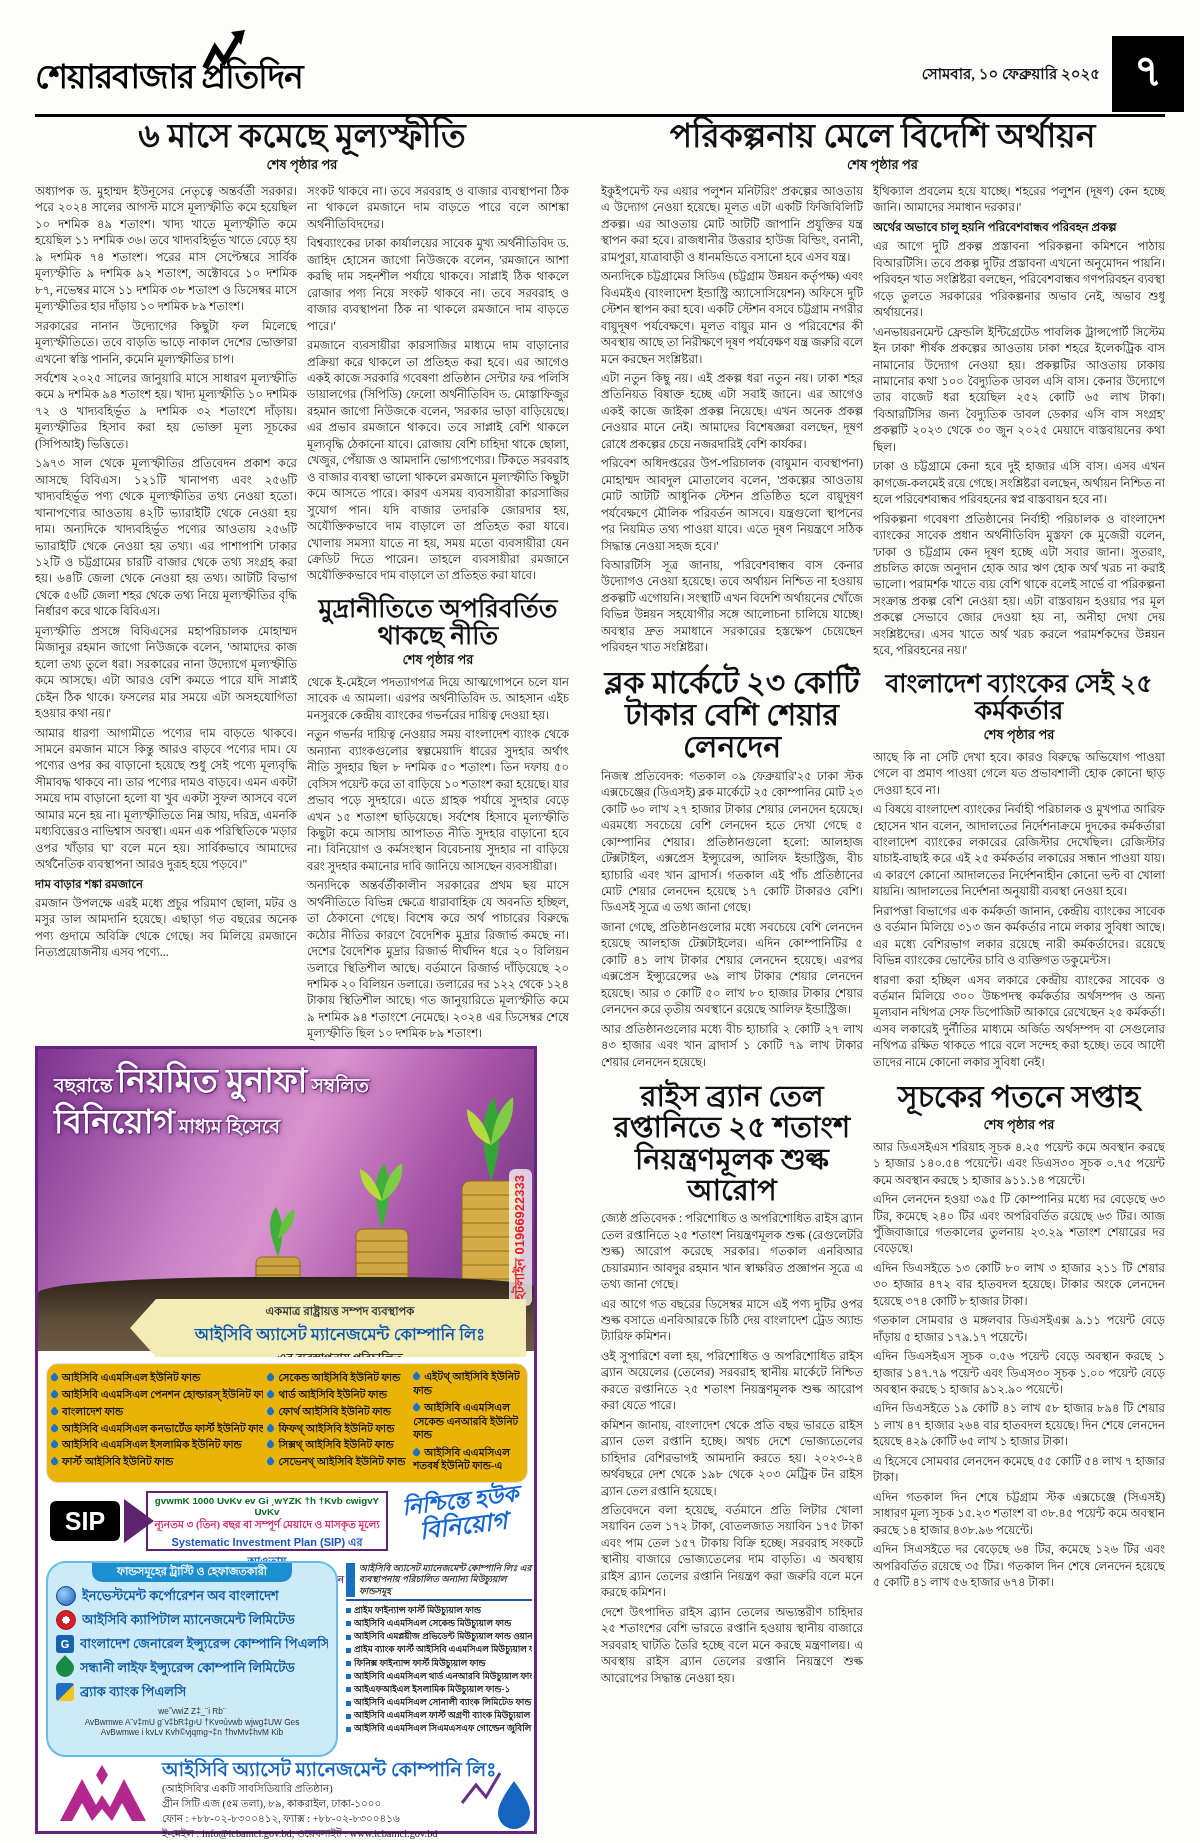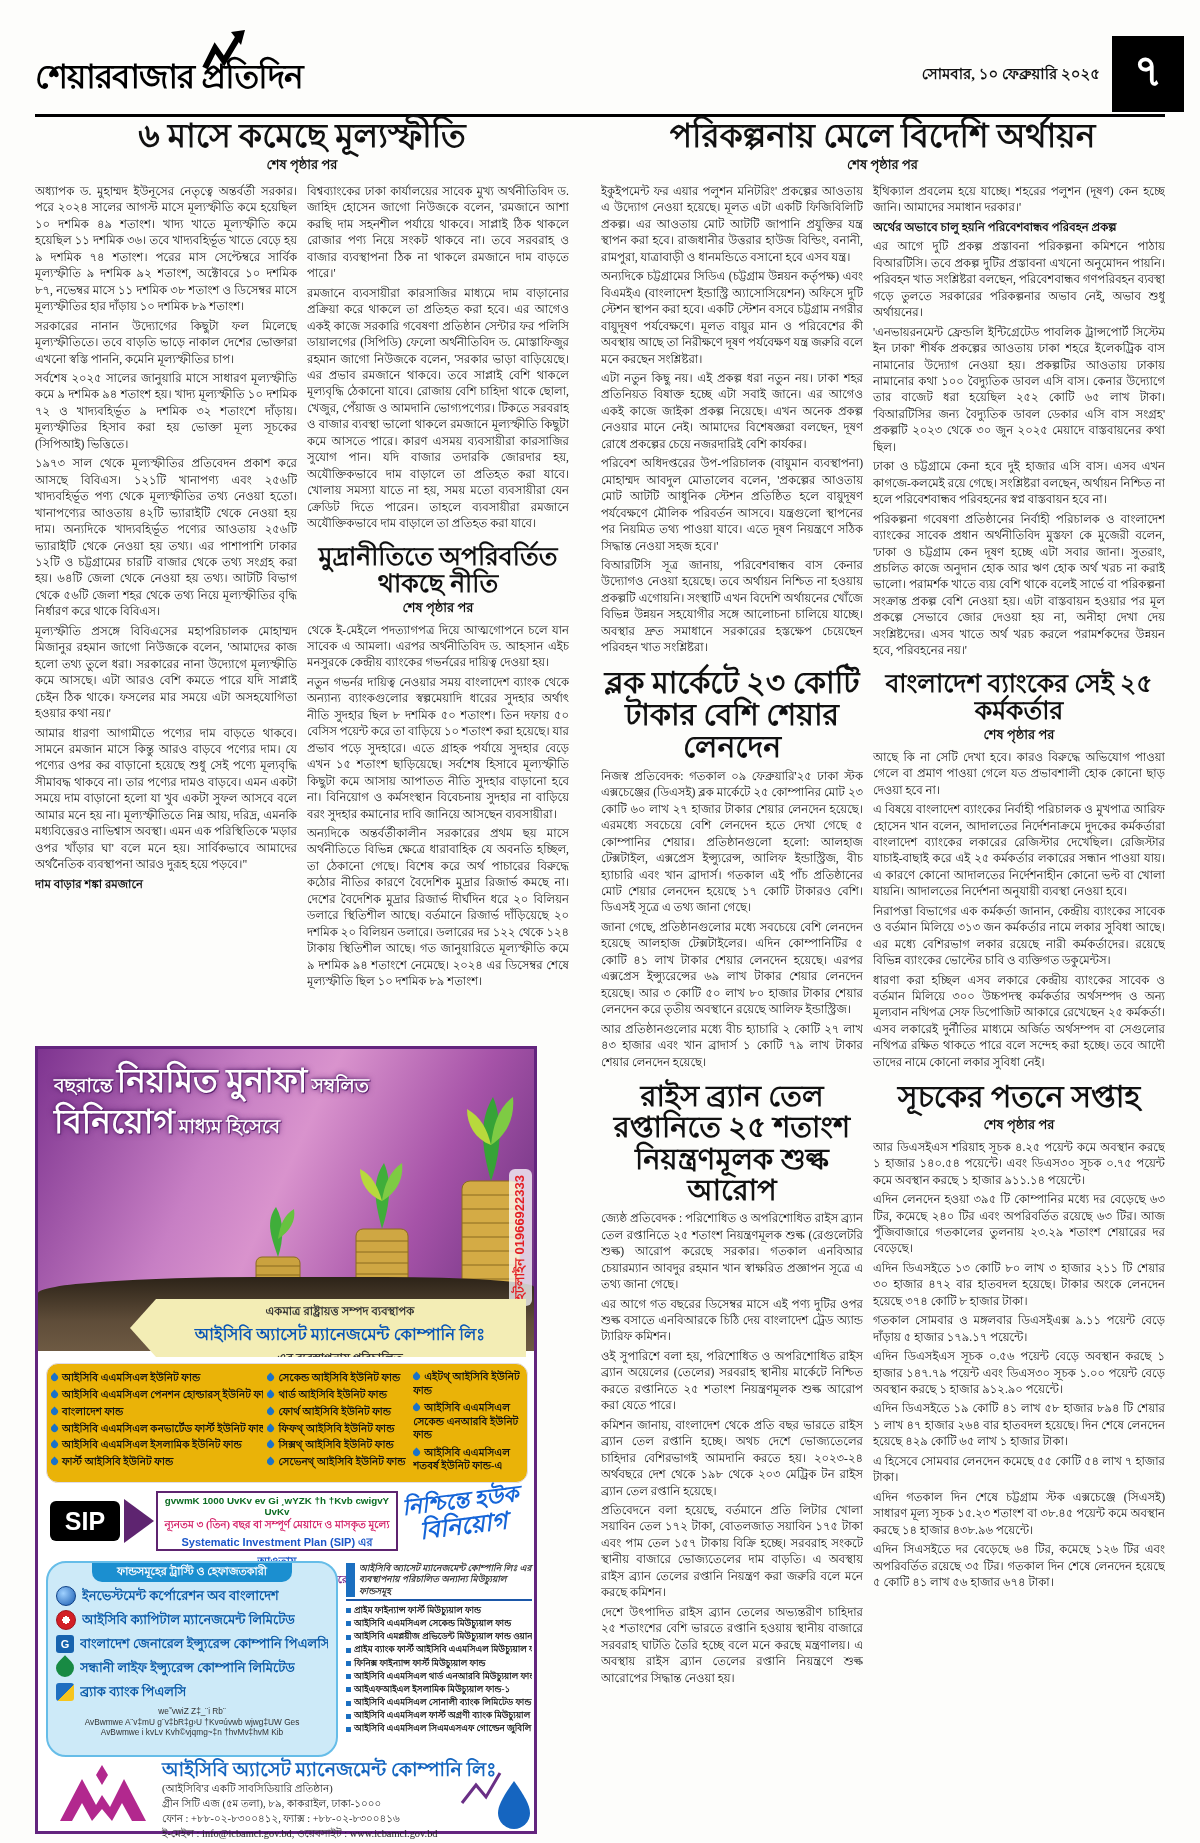--- a/index.html
+++ b/index.html
@@ -50,21 +50,21 @@
   .fcol li{font-size:10.4px;font-weight:700;line-height:1.62;white-space:nowrap;overflow:hidden;}
   .fcol.c1{width:45%;} .fcol.c2{width:31%;} .fcol.c3{width:24%;} .fcol.c3 li{white-space:normal;line-height:1.3;margin-bottom:4px;}
   .drop{display:inline-block;width:7px;height:7px;background:#1a72c8;border-radius:0 50% 50% 50%;
         transform:rotate(45deg);margin-right:4px;}
   .sip-row{position:absolute;left:0;top:440px;width:496px;height:66px;}
   .sip-badge{position:absolute;left:12px;top:12px;width:70px;height:40px;background:#000;color:#fff;border-radius:6px;
              display:flex;align-items:center;justify-content:center;font-size:25px;font-weight:800;
              font-family:"Liberation Sans",sans-serif;z-index:2;}
   .sip-arrow{position:absolute;left:86px;top:10px;width:0;height:0;border-top:22px solid transparent;
              border-bottom:22px solid transparent;border-left:30px solid #5e2470;z-index:1;}
-  .sip-box{position:absolute;left:118px;top:2px;width:242px;height:60px;border:2px solid #5e2470;
+  .sip-box{position:absolute;left:108px;top:2px;width:242px;height:60px;border:2px solid #5e2470;
            padding:2px 6px;box-sizing:border-box;text-align:center;}
   .sip-box .s1{font-size:9.8px;font-weight:700;color:#0b6b22;font-family:"Liberation Sans",sans-serif;}
   .sip-box .s2{font-size:10.5px;font-weight:800;color:#d4246a;}
   .sip-box .s3{font-size:11px;font-weight:800;color:#1b57c9;font-family:"Liberation Sans",sans-serif;}
   .sip-box .s4{font-size:10.5px;font-weight:800;color:#7a2d8e;}
   .assure{position:absolute;right:8px;top:0;width:128px;text-align:center;color:#1565d8;font-weight:800;
           font-style:italic;transform:rotate(-7deg);line-height:1.1;}
   .assure .a1{font-size:22px;} .assure .a2{font-size:24px;}
   .lists-row{position:absolute;left:0;top:512px;width:496px;height:198px;}
   .trustee{position:absolute;left:8px;top:0;width:292px;height:196px;background:#cdeaf8;border:2px solid #66bde8;
@@ -124,26 +124,28 @@
   <div id="col1" class="colbox">
     <div class="paras">
 
     <p class="p">অধ্যাপক ড. মুহাম্মদ ইউনূসের নেতৃত্বে অন্তর্বর্তী সরকার। পরে ২০২৪ সালের আগস্ট মাসে মূল্যস্ফীতি কমে হয়েছিল ১০ দশমিক ৪৯ শতাংশ। খাদ্য খাতে মূল্যস্ফীতি কমে হয়েছিল ১১ দশমিক ৩৬। তবে খাদ্যবহির্ভূত খাতে বেড়ে হয় ৯ দশমিক ৭৪ শতাংশ। পরের মাস সেপ্টেম্বরে সার্বিক মূল্যস্ফীতি ৯ দশমিক ৯২ শতাংশ, অক্টোবরে ১০ দশমিক ৮৭, নভেম্বর মাসে ১১ দশমিক ৩৮ শতাংশ ও ডিসেম্বর মাসে মূল্যস্ফীতির হার দাঁড়ায় ১০ দশমিক ৮৯ শতাংশ।</p>
         <p class="p">সরকারের নানান উদ্যোগের কিছুটা ফল মিলেছে মূল্যস্ফীতিতে। তবে বাড়তি ভাড়ে নাকাল দেশের ভোক্তারা এখনো স্বস্তি পাননি, কমেনি মূল্যস্ফীতির চাপ।</p>
         <p class="p">সর্বশেষ ২০২৫ সালের জানুয়ারি মাসে সাধারণ মূল্যস্ফীতি কমে ৯ দশমিক ৯৪ শতাংশ হয়। খাদ্য মূল্যস্ফীতি ১০ দশমিক ৭২ ও খাদ্যবহির্ভূত ৯ দশমিক ৩২ শতাংশে দাঁড়ায়। মূল্যস্ফীতির হিসাব করা হয় ভোক্তা মূল্য সূচকের (সিপিআই) ভিত্তিতে।</p>
         <p class="p">১৯৭৩ সাল থেকে মূল্যস্ফীতির প্রতিবেদন প্রকাশ করে আসছে বিবিএস। ১২১টি খানাপণ্য এবং ২৫৬টি খাদ্যবহির্ভূত পণ্য থেকে মূল্যস্ফীতির তথ্য নেওয়া হতো। খানাপণ্যের আওতায় ৪২টি ভ্যারাইটি থেকে নেওয়া হয় দাম। অন্যদিকে খাদ্যবহির্ভূত পণ্যের আওতায় ২৫৬টি ভ্যারাইটি থেকে নেওয়া হয় তথ্য। এর পাশাপাশি ঢাকার ১২টি ও চট্টগ্রামের চারটি বাজার থেকে তথ্য সংগ্রহ করা হয়। ৬৪টি জেলা থেকে নেওয়া হয় তথ্য। আটটি বিভাগ থেকে ৫৬টি জেলা শহর থেকে তথ্য নিয়ে মূল্যস্ফীতির বৃদ্ধি নির্ধারণ করে থাকে বিবিএস।</p>
         <p class="p">মূল্যস্ফীতি প্রসঙ্গে বিবিএসের মহাপরিচালক মোহাম্মদ মিজানুর রহমান জাগো নিউজকে বলেন, 'আমাদের কাজ হলো তথ্য তুলে ধরা। সরকারের নানা উদ্যোগে মূল্যস্ফীতি কমে আসছে। এটা আরও বেশি কমতে পারে যদি সাপ্লাই চেইন ঠিক থাকে। ফসলের মার সময়ে এটা অসহযোগিতা হওয়ার কথা নয়।'</p>
         <p class="p">আমার ধারণা আগামীতে পণ্যের দাম বাড়তে থাকবে। সামনে রমজান মাসে কিন্তু আরও বাড়বে পণ্যের দাম। যে পণ্যের ওপর কর বাড়ানো হয়েছে শুধু সেই পণ্যে মূল্যবৃদ্ধি সীমাবদ্ধ থাকবে না। তার পণ্যের দামও বাড়বে। এমন একটা সময়ে দাম বাড়ানো হলো যা খুব একটা সুফল আসবে বলে আমার মনে হয় না। মূল্যস্ফীতিতে নিম্ন আয়, দরিদ্র, এমনকি মধ্যবিত্তেরও নাভিশ্বাস অবস্থা। এমন এক পরিস্থিতিকে 'মড়ার ওপর খাঁড়ার ঘা' বলে মনে হয়। সার্বিকভাবে আমাদের অর্থনৈতিক ব্যবস্থাপনা আরও দুরূহ হয়ে পড়বে।"</p>
         <p class="p bold">দাম বাড়ার শঙ্কা রমজানে</p>
+        <p class="p">রমজান উপলক্ষে এরই মধ্যে প্রচুর পরিমাণ ছোলা, মটর ও মসুর ডাল আমদানি হয়েছে। এছাড়া গত বছরের অনেক পণ্য গুদামে অবিক্রি থেকে গেছে। সব মিলিয়ে রমজানে নিত্যপ্রয়োজনীয় এসব পণ্যে...</p>
       </div>
   </div>
 
   <div id="col2" class="colbox">
     <div class="paras">
 
+    <p class="p">সংকট থাকবে না। তবে সরবরাহ ও বাজার ব্যবস্থাপনা ঠিক না থাকলে রমজানে দাম বাড়তে পারে বলে আশঙ্কা অর্থনীতিবিদদের।</p>
         <p class="p">বিশ্বব্যাংকের ঢাকা কার্যালয়ের সাবেক মুখ্য অর্থনীতিবিদ ড. জাহিদ হোসেন জাগো নিউজকে বলেন, 'রমজানে আশা করছি দাম সহনশীল পর্যায়ে থাকবে। সাপ্লাই ঠিক থাকলে রোজার পণ্য নিয়ে সংকট থাকবে না। তবে সরবরাহ ও বাজার ব্যবস্থাপনা ঠিক না থাকলে রমজানে দাম বাড়তে পারে।'</p>
         <p class="p">রমজানে ব্যবসায়ীরা কারসাজির মাধ্যমে দাম বাড়ানোর প্রক্রিয়া করে থাকলে তা প্রতিহত করা হবে। এর আগেও একই কাজে সরকারি গবেষণা প্রতিষ্ঠান সেন্টার ফর পলিসি ডায়ালগের (সিপিডি) ফেলো অর্থনীতিবিদ ড. মোস্তাফিজুর রহমান জাগো নিউজকে বলেন, 'সরকার ভাড়া বাড়িয়েছে। এর প্রভাব রমজানে থাকবে। তবে সাপ্লাই বেশি থাকলে মূল্যবৃদ্ধি ঠেকানো যাবে। রোজায় বেশি চাহিদা থাকে ছোলা, খেজুর, পেঁয়াজ ও আমদানি ভোগ্যপণ্যের। টিকতে সরবরাহ ও বাজার ব্যবস্থা ভালো থাকলে রমজানে মূল্যস্ফীতি কিছুটা কমে আসতে পারে। কারণ এসময় ব্যবসায়ীরা কারসাজির সুযোগ পান। যদি বাজার তদারকি জোরদার হয়, অযৌক্তিকভাবে দাম বাড়ালে তা প্রতিহত করা যাবে। খোলায় সমস্যা যাতে না হয়, সময় মতো ব্যবসায়ীরা যেন ক্রেডিট দিতে পারেন। তাহলে ব্যবসায়ীরা রমজানে অযৌক্তিকভাবে দাম বাড়ালে তা প্রতিহত করা যাবে।</p>
       </div>
     <div class="art-head s26">মুদ্রানীতিতে অপরিবর্তিত থাকছে নীতি</div>
     <div class="cont">শেষ পৃষ্ঠার পর</div>
     <div class="paras">
 
     <p class="p">থেকে ই-মেইলে পদত্যাগপত্র দিয়ে আত্মগোপনে চলে যান সাবেক এ আমলা। এরপর অর্থনীতিবিদ ড. আহসান এইচ মনসুরকে কেন্দ্রীয় ব্যাংকের গভর্নরের দায়িত্ব দেওয়া হয়।</p>
         <p class="p">নতুন গভর্নর দায়িত্ব নেওয়ার সময় বাংলাদেশ ব্যাংক থেকে অন্যান্য ব্যাংকগুলোর স্বল্পমেয়াদি ধারের সুদহার অর্থাৎ নীতি সুদহার ছিল ৮ দশমিক ৫০ শতাংশ। তিন দফায় ৫০ বেসিস পয়েন্ট করে তা বাড়িয়ে ১০ শতাংশ করা হয়েছে। যার প্রভাব পড়ে সুদহারে। এতে গ্রাহক পর্যায়ে সুদহার বেড়ে এখন ১৫ শতাংশ ছাড়িয়েছে। সর্বশেষ হিসাবে মূল্যস্ফীতি কিছুটা কমে আসায় আপাতত নীতি সুদহার বাড়ানো হবে না। বিনিয়োগ ও কর্মসংস্থান বিবেচনায় সুদহার না বাড়িয়ে বরং সুদহার কমানোর দাবি জানিয়ে আসছেন ব্যবসায়ীরা।</p>
         <p class="p">অন্যদিকে অন্তর্বর্তীকালীন সরকারের প্রথম ছয় মাসে অর্থনীতিতে বিভিন্ন ক্ষেত্রে ধারাবাহিক যে অবনতি হচ্ছিল, তা ঠেকানো গেছে। বিশেষ করে অর্থ পাচারের বিরুদ্ধে কঠোর নীতির কারণে বৈদেশিক মুদ্রার রিজার্ভ কমছে না। দেশের বৈদেশিক মুদ্রার রিজার্ভ দীর্ঘদিন ধরে ২০ বিলিয়ন ডলারে স্থিতিশীল আছে। বর্তমানে রিজার্ভ দাঁড়িয়েছে ২০ দশমিক ২০ বিলিয়ন ডলারে। ডলারের দর ১২২ থেকে ১২৪ টাকায় স্থিতিশীল আছে। গত জানুয়ারিতে মূল্যস্ফীতি কমে ৯ দশমিক ৯৪ শতাংশে নেমেছে। ২০২৪ এর ডিসেম্বর শেষে মূল্যস্ফীতি ছিল ১০ দশমিক ৮৯ শতাংশ।</p>

